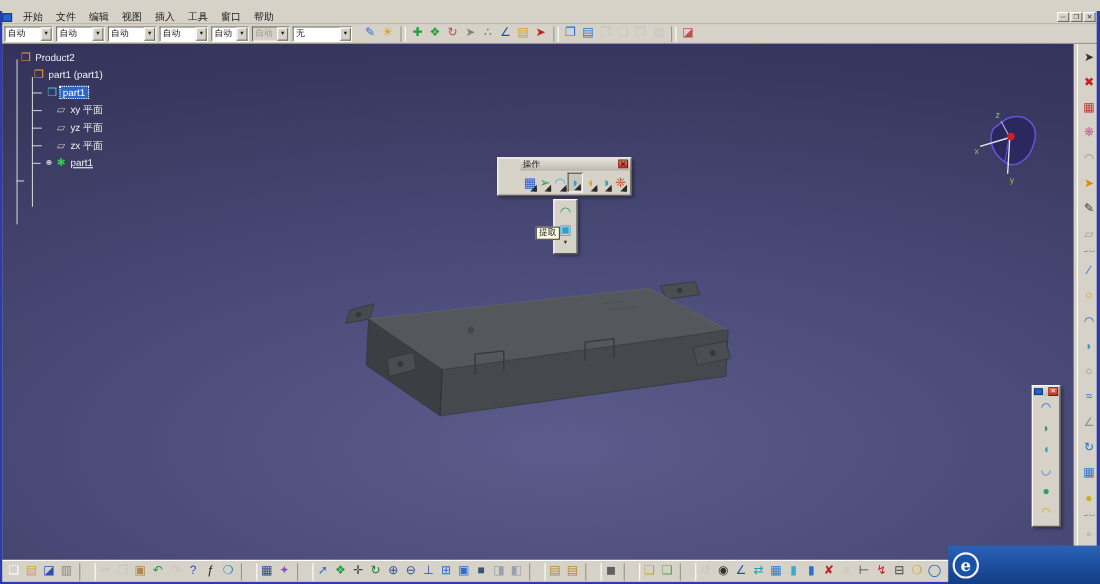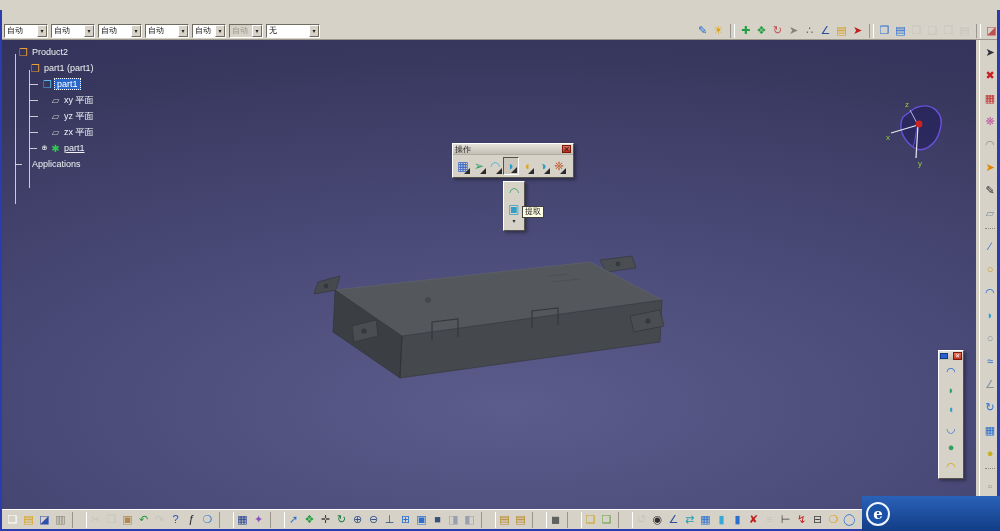--- a/index.html
+++ b/index.html
@@ -25,21 +25,21 @@
     display:flex; align-items:center; border-bottom:1px solid #b8b4aa; }
   .childicon { width:9px; height:8px; margin:0 4px 0 2px; background:#2a5fd0; border:1px solid #123a80; }
   .menuitem { font-size:9px; color:#1a1a1a; padding:0 6px; line-height:11px; white-space:nowrap; }
   .menuitem:first-of-type { border:1px solid #9a968c; background:#e2ded4; }
   .mdictrls { position:absolute; right:4px; top:1px; display:flex; gap:1px; }
   .mbtn { width:11px; height:9px; font-size:6px; line-height:8px; text-align:center; color:#333;
     background:#d6d2c8; border:1px solid; border-color:#fff #6f6b60 #6f6b60 #fff; }
 
   
   .toolbar-top { position:absolute; left:0; top:22px; width:1000px; height:18px; background:#d6d2c8;
-    display:flex; align-items:center; border-bottom:1px solid #9a968c; padding-left:4px;justify-content:space-between; }
+    display:flex; align-items:center; border-bottom:1px solid #9a968c; padding-left:4px; }
   .combo { display:flex; align-items:center; width:44px; height:14px; margin-right:3px;
     background:#fff; border:1px solid; border-color:#6f6b60 #fff #fff #6f6b60; }
   .combo.small { width:34px; } .combo.wide { width:54px; }
   .combo.disabled { background:#d6d2c8; } .combo.disabled .cval{ color:#9a968c; }
   .cval { flex:1; font-size:8px; color:#111; padding-left:2px; overflow:hidden; white-space:nowrap; }
   .cbtn { width:10px; height:12px; font-size:6px; line-height:11px; text-align:center; color:#222;
     background:#d6d2c8; border:1px solid; border-color:#fff #6f6b60 #6f6b60 #fff; }
   .ti { display:inline-flex; width:15px; height:15px; align-items:center; justify-content:center;
     font-size:11px; line-height:15px; margin-right:1px; flex:none; }
   .ti.disabled { opacity:.45; filter:grayscale(1); }
@@ -59,21 +59,21 @@
   .trow { display:flex; align-items:center; height:16px; }
   .tnode { width:9px; font-size:7px; color:#fff; text-align:center; flex:none; }
   .ticon { width:13px; font-size:10px; text-align:center; flex:none; }
   .tlabel { font-size:9px; color:#f2f2f2; padding:0 2px; white-space:nowrap; }
   .trow.selected .tlabel { background:#2a66c8; border:1px dotted #fff; color:#fff; }
   .trow.underline .tlabel { text-decoration:underline; }
   .tline { position:absolute; background:#e4e4e4; opacity:.85; }
 
   
   .ops { position:absolute; left:452px; top:143px; width:122px; background:#d6d2c8;
-    border:1px solid; border-color:#fff #55524a #55524a #fff; box-shadow:2px 2px 3px rgba(0,0,0,.35); }
+    border:1px solid; border-color:#fff #55524a #55524a #fff; box-shadow:2px 2px 3px rgba(0,0,0,.35);padding-left:20px; }
   .ops-title { height:11px; display:flex; align-items:center; justify-content:space-between;
     background:linear-gradient(#e6e2da,#c2beb4); padding:0 2px; border-bottom:1px solid #b0aca2; }
   .ops-title span { font-size:8px; color:#222; }
   .xbtn { width:9px; height:8px; background:linear-gradient(#e87860,#c03020); border:1px solid #801808;
     color:#fff; font-size:6px; line-height:7px; text-align:center; }
   .ops-body { display:flex; align-items:center; padding:2px 2px; }
   .ob { position:relative; width:16px; height:18px; display:flex; align-items:center; justify-content:center;
     font-size:12px; }
   .ob.pressed { border:1px solid; border-color:#55524a #fff #fff #55524a; background:#cac6bc; }
   .ob::after { content:""; position:absolute; right:1px; bottom:1px; width:0; height:0;
@@ -124,20 +124,45 @@
   .wtitle { font-size:17px; font-weight:bold; color:#e8f2ff; line-height:18px; letter-spacing:1px;
     text-shadow:1px 1px 0 #0a2a60; white-space:nowrap; }
   .wsub { font-size:6px; color:#aac8f0; line-height:7px; white-space:nowrap; }
 </style>
 </head>
 <body>
 
 <div class="window">
 
 
+  <div class="menubar">
+
+    <span class="childicon" style="order:-1"></span>
+    <span class="mdictrls">
+      <span class="mbtn">─</span>
+      <span class="mbtn">❐</span>
+      <span class="mbtn">✕</span>
+    </span>
+
+      <span class="menuitem">开始</span>
+
+      <span class="menuitem">文件</span>
+
+      <span class="menuitem">编辑</span>
+
+      <span class="menuitem">视图</span>
+
+      <span class="menuitem">插入</span>
+
+      <span class="menuitem">工具</span>
+
+      <span class="menuitem">窗口</span>
+
+      <span class="menuitem">帮助</span>
+    </div>
 
   <div class="toolbar-top">
     <span style="display:flex;align-items:center;">
 
         <span class="combo">
           <span class="cval">自动</span>
           <span class="cbtn">▾</span>
         </span>
 
         <span class="combo">
@@ -288,25 +313,20 @@
           <span class="ticon" style="color: rgb(192, 192, 184);">▱</span>
           <span class="tlabel">zx 平面</span>
         </div>
 
         <div class="trow underline" style="padding-left: 36px;">
           <span class="tnode">⊕</span>
           <span class="ticon" style="color: rgb(48, 200, 80);">✱</span>
           <span class="tlabel">part1</span>
         </div>
 
-        <div class="trow" style="padding-left: 4px;">
-          <span class="tnode"></span>
-          <span class="ticon" style="color: rgb(255, 255, 255);"></span>
-          <span class="tlabel">Applications</span>
-        </div>
       </div>
 
     <svg class="compass" width="64" height="70" viewBox="0 0 64 70">
       <path d="M30,10 C48,3 60,16 55,32 C51,48 37,56 28,49 C17,41 13,29 18,19 Z" fill="rgba(30,25,90,0.55)" stroke="#6a50d8" stroke-width="1.4"></path>
       <path d="M28,49 C31,42 30,34 33,27" fill="none" stroke="#6a50d8" stroke-width="1"></path>
       <path d="M33,27 L6,35" stroke="#e8e8f4" stroke-width="1.2"></path>
       <path d="M33,27 L31,60" stroke="#e8e8f4" stroke-width="1.2"></path>
       <path d="M33,27 L25,12" stroke="#b8b0e8" stroke-width="1"></path>
       <circle cx="34" cy="26" r="3.4" fill="#cc2222"></circle>
       <text x="1" y="42" font-size="8" fill="#9acd32">x</text>
@@ -357,21 +377,21 @@
           <span class="db">
             <span style="color: rgb(48, 160, 96);">◠</span>
           </span>
 
           <span class="db">
             <span style="color: rgb(48, 160, 200);">▣</span>
           </span>
         </span>
       <span class="darrow">▾</span>
     </div>
-    <div class="tooltip" style="left:520px;top:166px;">提取</div>
+    <div class="tooltip" style="left:485px;top:166px;">提取</div>
 
     <div class="vfloat" style="left:936px;top:310px;">
       <div class="vfloat-title">
         <span class="mini"></span>
         <span class="xbtn">✕</span>
       </div>
       <div class="vfloat-body">
 
           <span class="ti" style="color: rgb(42, 111, 208);">◠</span>
 

